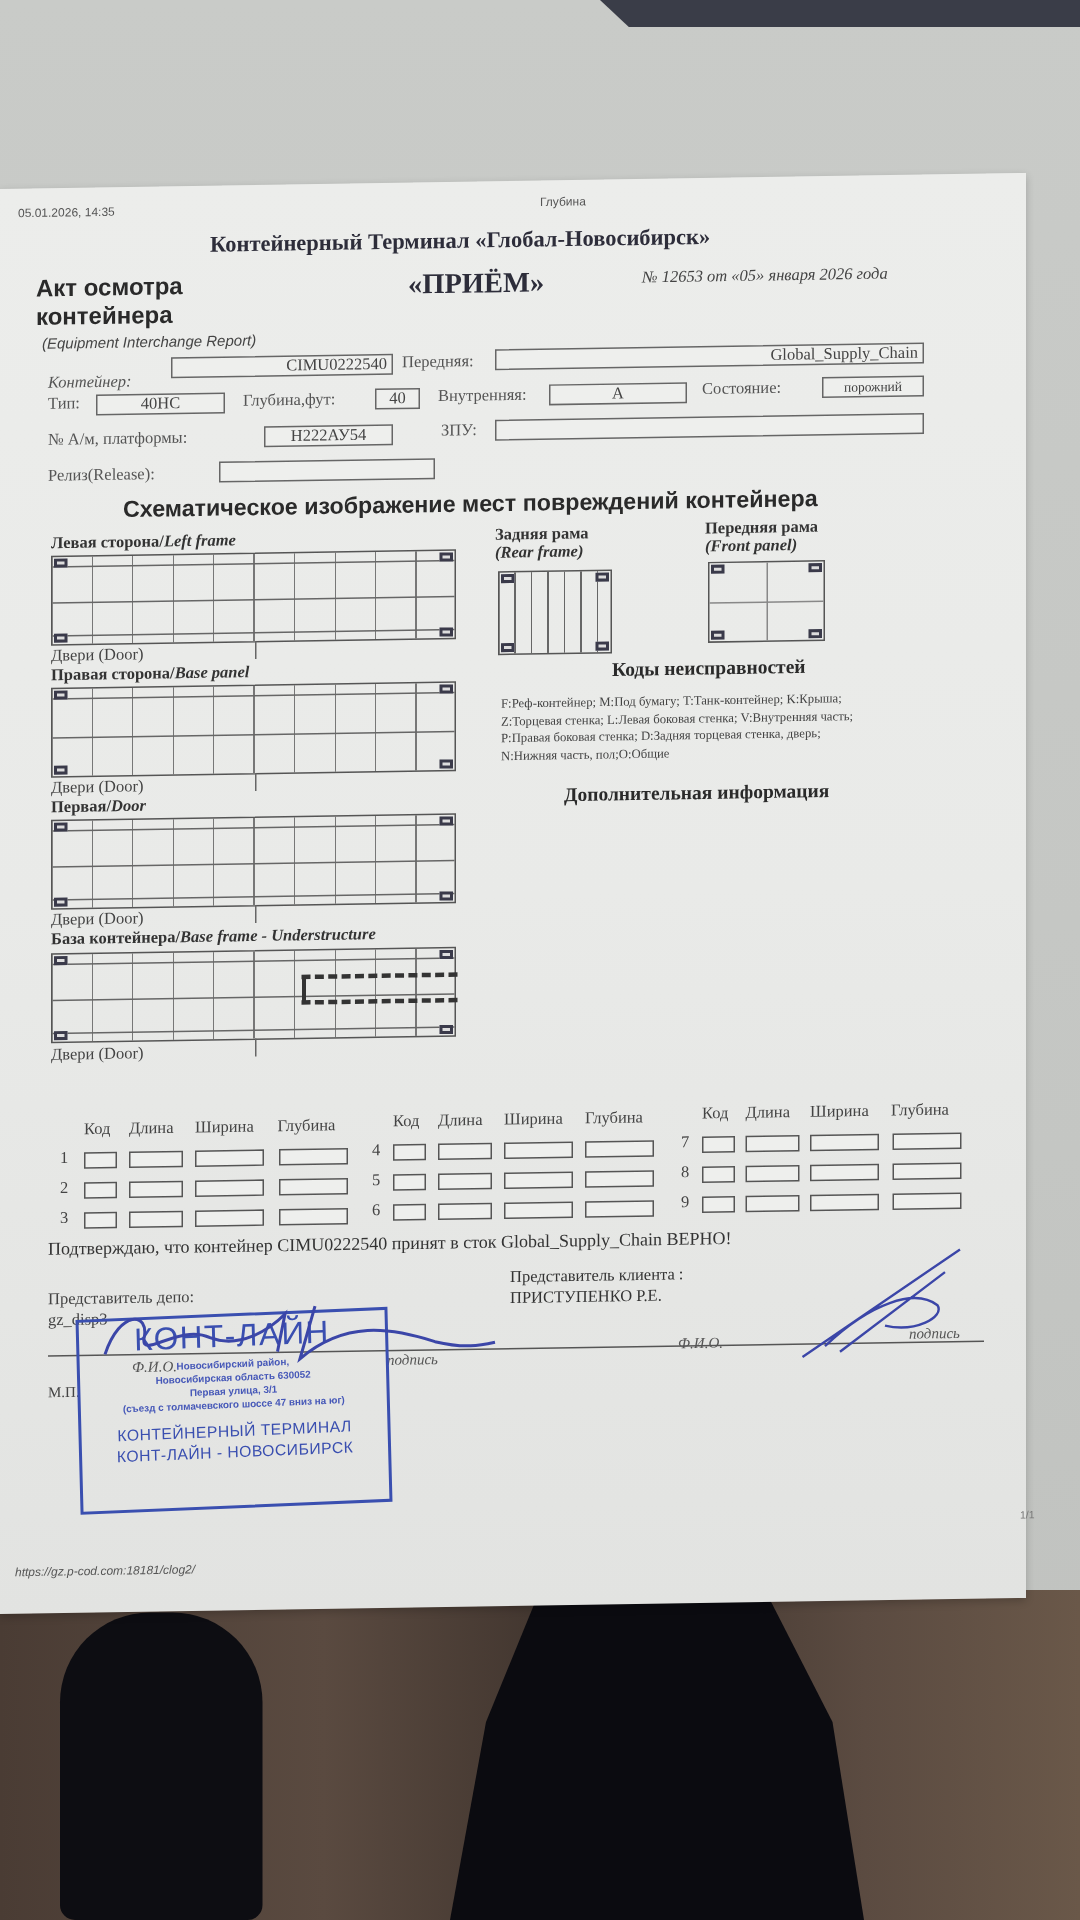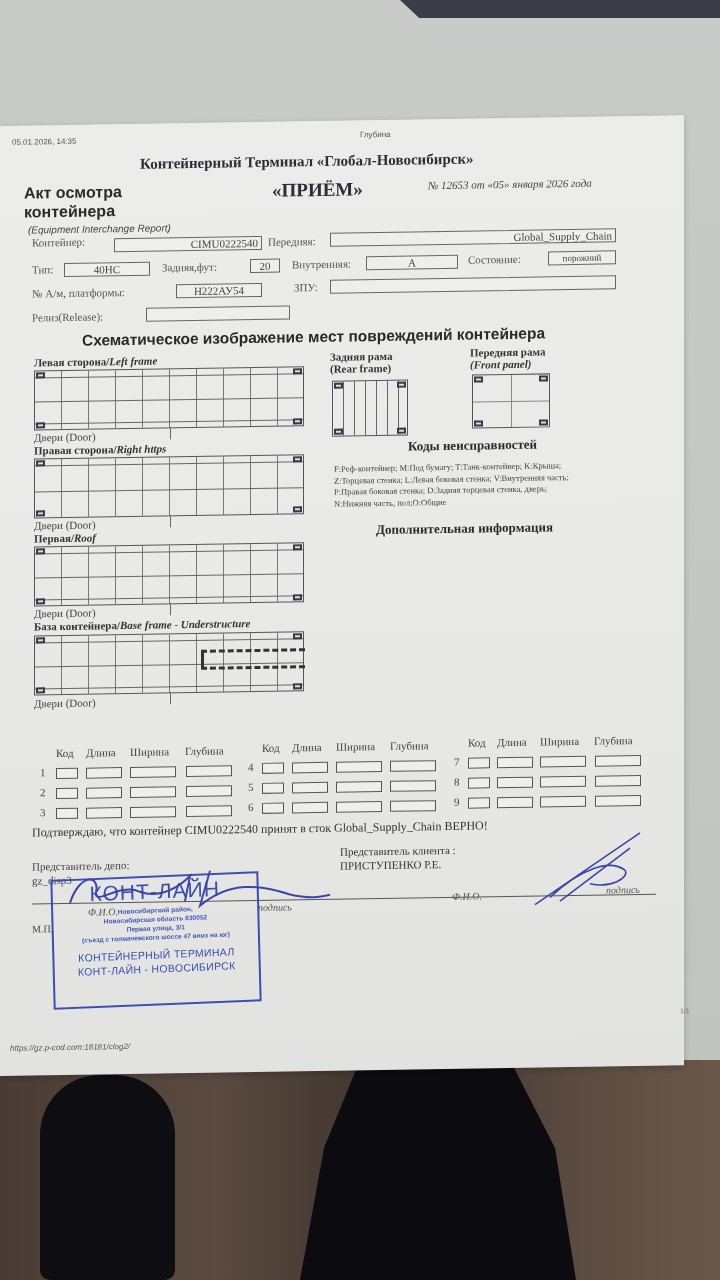--- a/index.html
+++ b/index.html
@@ -117,29 +117,29 @@
 
   <div class="abs title-main">Контейнерный Терминал «Глобал-Новосибирск»</div>
   <div class="abs sans act-title">
     <div>Акт осмотра</div>
     <div>контейнера</div>
   </div>
   <div class="abs priem">«ПРИЁМ»</div>
   <div class="abs doc-number">№ 12653 от «05» января 2026 года</div>
   <div class="abs sans eir">(Equipment Interchange Report)</div>
 
-  <div class="abs lbl" style="left:32px;top:111px;">Контейнер:</div>
+  <div class="abs lbl" style="left:32px;top:124px;font-style:italic;">Контейнер:</div>
   <div class="field right" style="left:114px;top:114px;width:148px;">CIMU0222540</div>
   <div class="abs lbl" style="left:268px;top:114px;">Передняя:</div>
   <div class="field right" style="left:330px;top:112px;width:286px;">Global_Supply_Chain</div>
 
   <div class="abs lbl" style="left:32px;top:138px;">Тип:</div>
   <div class="field center" style="left:64px;top:138px;width:86px;">40HC</div>
-  <div class="abs lbl" style="left:162px;top:138px;">Задняя,фут:</div>
-  <div class="field center" style="left:250px;top:137px;width:30px;">20</div>
+  <div class="abs lbl" style="left:162px;top:138px;">Глубина,фут:</div>
+  <div class="field center" style="left:250px;top:137px;width:30px;">40</div>
   <div class="abs lbl" style="left:292px;top:137px;">Внутренняя:</div>
   <div class="field center" style="left:366px;top:136px;width:92px;">A</div>
   <div class="abs lbl" style="left:468px;top:135px;">Состояние:</div>
   <div class="field center" style="left:548px;top:134px;width:68px;font-size:9px;">порожний</div>
 
   <div class="abs lbl" style="left:32px;top:162px;">№ А/м, платформы:</div>
   <div class="field center" style="left:176px;top:161px;width:86px;">Н222АУ54</div>
   <div class="abs lbl" style="left:294px;top:160px;">ЗПУ:</div>
   <div class="field" style="left:330px;top:159px;width:286px;"></div>
 
@@ -154,33 +154,33 @@
       <div class="hline" style="top:30px;"></div>
       <div class="hline" style="top:52px;"></div>
     <div class="corner" style="left:1px;top:1px;"></div>
     <div class="corner" style="right:1px;top:1px;"></div>
     <div class="corner" style="left:1px;bottom:1px;"></div>
     <div class="corner" style="right:1px;bottom:1px;"></div>
     <div class="center-tick" style="left:135px;top:58px;height:12px;"></div>
   </div>
   <div class="abs door-label" style="left:34px;top:306px;">Двери (Door)</div>
 
-  <div class="abs panel-label" style="left:34px;top:319px;"><span>Правая сторона/</span><i>Right https</i></div>
+  <div class="abs panel-label" style="left:34px;top:319px;"><span>Правая сторона/</span><i>Base panel</i></div>
   <div class="panel" style="left:34px;top:333px;">
     <div class="hline" style="top:6px;"></div>
       <div class="hline" style="top:32px;"></div>
     <div class="corner" style="left:1px;top:1px;"></div>
     <div class="corner" style="right:1px;top:1px;"></div>
     <div class="corner" style="left:1px;bottom:1px;"></div>
     <div class="corner" style="right:1px;bottom:1px;"></div>
     <div class="center-tick" style="left:135px;top:58px;height:12px;"></div>
   </div>
   <div class="abs door-label" style="left:34px;top:394px;">Двери (Door)</div>
 
-  <div class="abs panel-label" style="left:34px;top:407px;"><span>Первая/</span><i>Roof</i></div>
+  <div class="abs panel-label" style="left:34px;top:407px;"><span>Первая/</span><i>Door</i></div>
   <div class="panel" style="left:34px;top:421px;">
     <div class="hline" style="top:6px;"></div>
       <div class="hline" style="top:30px;"></div>
       <div class="hline" style="top:52px;"></div>
     <div class="corner" style="left:1px;top:1px;"></div>
     <div class="corner" style="right:1px;top:1px;"></div>
     <div class="corner" style="left:1px;bottom:1px;"></div>
     <div class="corner" style="right:1px;bottom:1px;"></div>
     <div class="center-tick" style="left:135px;top:58px;height:12px;"></div>
   </div>
@@ -195,21 +195,21 @@
     <div class="corner" style="right:1px;top:1px;"></div>
     <div class="corner" style="left:1px;bottom:1px;"></div>
     <div class="corner" style="right:1px;bottom:1px;"></div>
     <div class="dashed-box" style="left:166px;top:16px;width:104px;height:20px;"></div>
     <div class="center-tick" style="left:135px;top:58px;height:12px;"></div>
   </div>
   <div class="abs door-label" style="left:34px;top:572px;">Двери (Door)</div>
 
   <div class="abs panel-label" style="left:330px;top:230px;">
     <div>Задняя рама</div>
-    <div style="">(Rear frame)</div>
+    <div style="font-style:italic;">(Rear frame)</div>
   </div>
   <div class="small-frame" style="left:332px;top:260px;width:76px;height:56px;background-image:repeating-linear-gradient(90deg, transparent 0 10px, #666 10px 11px);">
     <div class="corner" style="left:1px;top:1px;"></div>
     <div class="corner" style="right:1px;top:1px;"></div>
     <div class="corner" style="left:1px;bottom:1px;"></div>
     <div class="corner" style="right:1px;bottom:1px;"></div>
   </div>
   <div class="abs panel-label" style="left:470px;top:228px;">
     <div>Передняя рама</div>
     <div style="font-style:italic;">(Front panel)</div>

